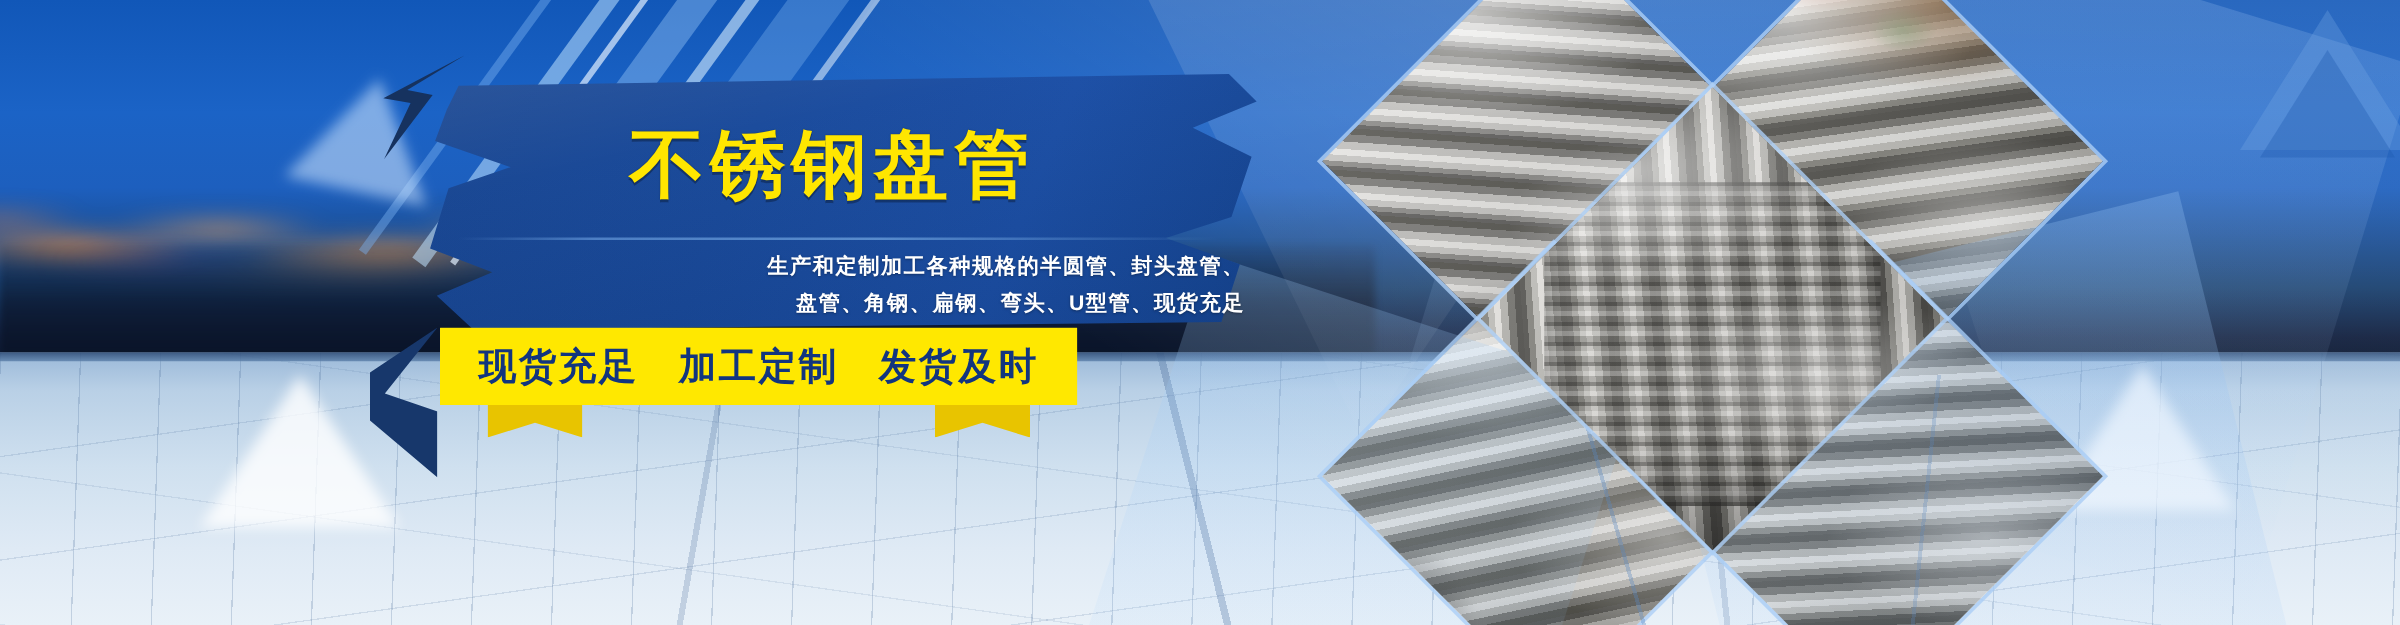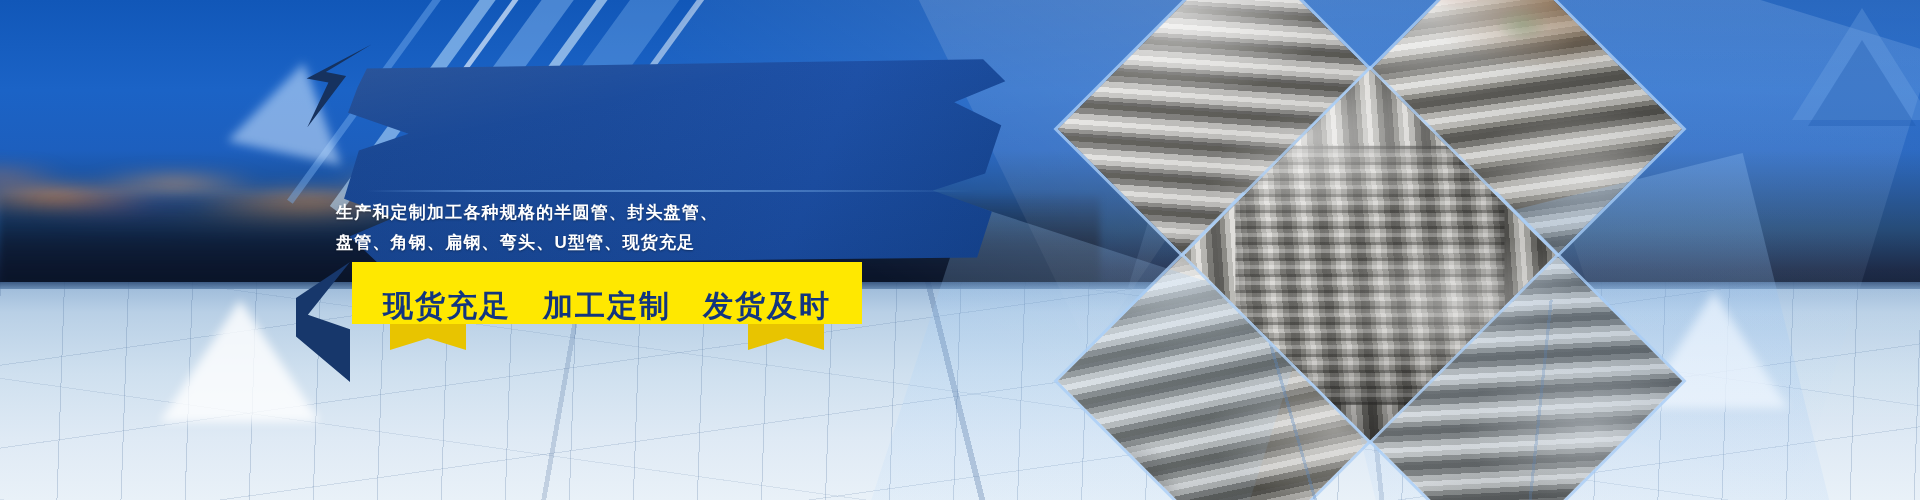--- a/index.html
+++ b/index.html
@@ -184,21 +184,21 @@
   .headline{
     position:absolute; left:336px; top:92px; width:660px;
     text-align:center;
     font-size:60px; font-weight:bold; letter-spacing:5px;
     color:#FFE600;
     text-shadow:0 2px 0 rgba(0,0,0,.28), 0 0 1px rgba(0,0,0,.5);
     white-space:nowrap;
   }
   .sub{
     position:absolute; left:336px; width:660px;
-    text-align:left;
+    text-align:right;
     font-size:17px; font-weight:bold; letter-spacing:1.2px;
     color:#ffffff;
     white-space:nowrap;
     text-shadow:0 1px 2px rgba(0,0,0,.35);
   }
   .sub1{ top:201px; }
   .sub2{ top:231px; }
 
   
   .ribbon-wrap{ position:absolute; left:352px; top:248px; width:560px; height:120px; }
@@ -214,21 +214,21 @@
     position:absolute; left:0; top:14px; width:510px; height:62px;
     background:#FFE800;
     clip-path:polygon(0 0, 100% 0, 100% 100%, 0 100%, 9% 50%);
   }
   .ribbon-r{
     position:absolute; left:0; top:14px; width:510px; height:62px;
     background:#FFE800;
     clip-path:polygon(0 0, 100% 0, 91% 50%, 100% 100%, 0 100%);
   }
   .ribbon-text{
-    position:absolute; left:0; top:27px; width:510px; height:62px;
+    position:absolute; left:0; top:14px; width:510px; height:62px;
     display:flex; align-items:center; justify-content:center;
     font-size:30px; font-weight:bold; letter-spacing:2px;
     color:#12357f;
     white-space:nowrap;
   }
 
   
   .collage{ position:absolute; left:1006px; top:-112px; width:724px; height:724px; }
   .dia{
     position:absolute; width:262px; height:262px;
@@ -408,20 +408,21 @@
   </div>
 
   <div class="ov2"></div>
   <div class="ov1"></div>
   <div class="floor-rays"></div>
 
   <div class="panel"></div>
   <div class="panel-sheen"></div>
   <div class="panel-rule"></div>
 
+  <div class="headline">不锈钢盘管</div>
 
   <div class="sub sub1">生产和定制加工各种规格的半圆管、封头盘管、</div>
 
   <div class="sub sub2">盘管、角钢、扁钢、弯头、U型管、现货充足</div>
 
   <div class="ribbon-wrap">
     <div class="tail tail-l"></div>
     <div class="tail tail-r"></div>
     <div class="ribbon"></div>
     <div class="ribbon-r"></div>

